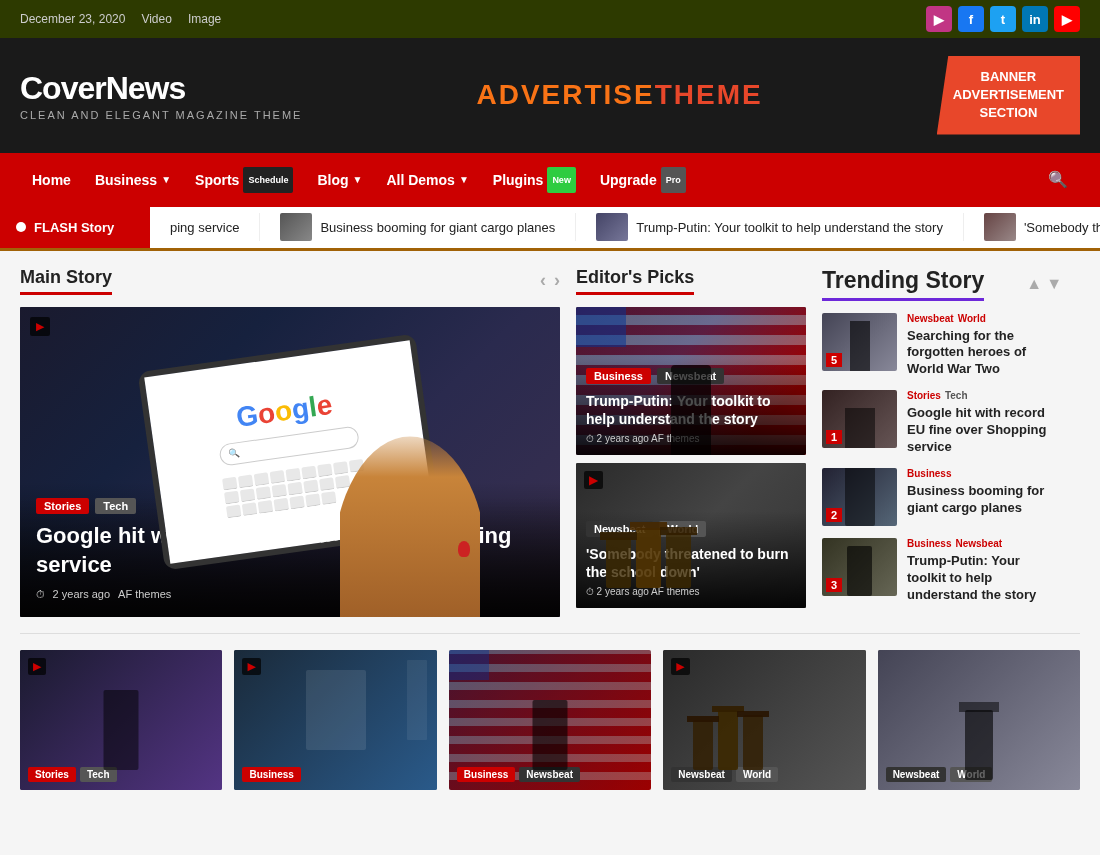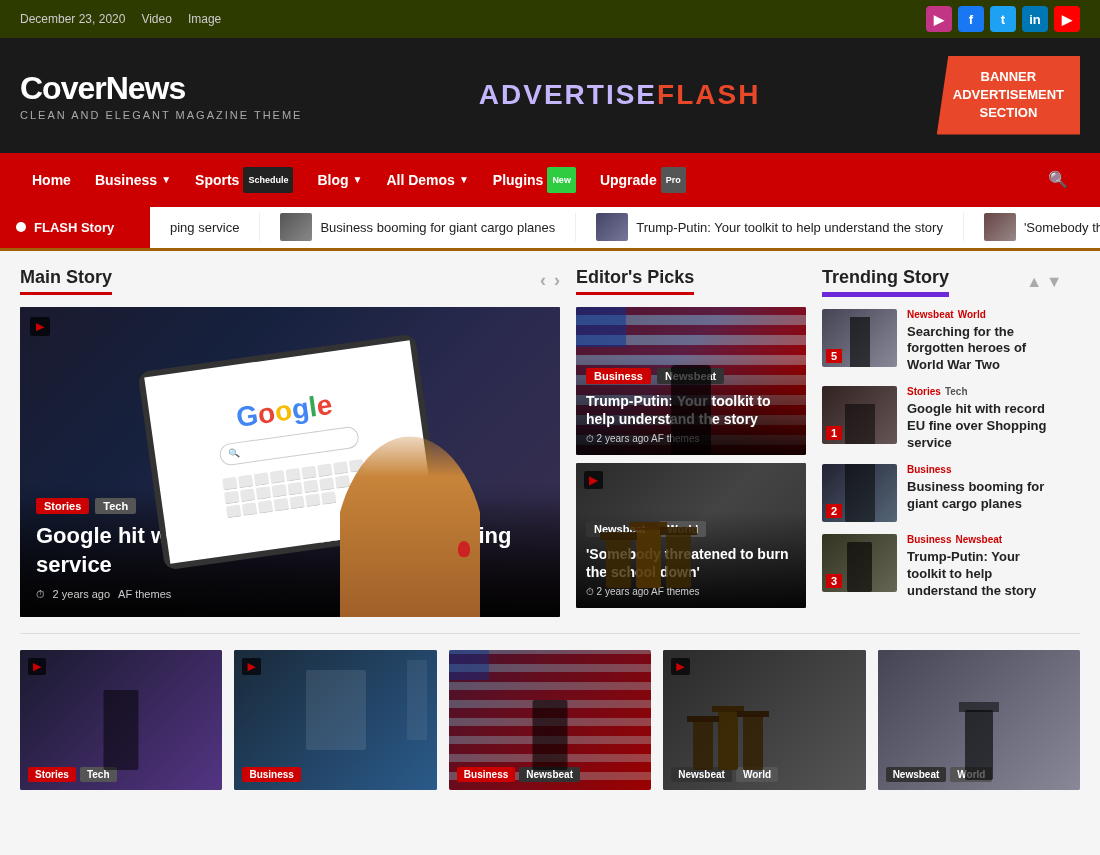--- a/index.html
+++ b/index.html
@@ -16,21 +16,21 @@
     .si-li { background: #0077b5; text-align: right; }
     .si-yt { background: #ff0000; }
 
     
     .header { background: #1a1a1a; padding: 18px 20px; display: flex; align-items: center; justify-content: space-between; }
     .logo { color: white; }
     .logo-title { font-size: 32px; font-weight: 900; color: white; letter-spacing: -1px; }
     .logo-sub { font-size: 11px; color: #aaa; letter-spacing: 2px; margin-top: 2px; }
     .ad-center { flex: 1; text-align: center; padding: 0 30px; }
     .ad-text-main { font-size: 28px; font-weight: 900; color: white; letter-spacing: 2px; }
-    .ad-text-main span { color: #c4b5fd; }
+    .ad-text-main span { color: #f97316; }
     .ad-text-sub { font-size: 11px; color: #aaa; letter-spacing: 3px; margin-top: 4px; }
     .ad-banner-right { background: #e8472a; color: white; font-weight: 900; font-size: 13px; padding: 12px 16px; text-align: center; line-height: 1.4; clip-path: polygon(8% 0%, 100% 0%, 100% 100%, 0% 100%); }
 
     
     .nav { background: #cc0000; padding: 0 20px; display: flex; align-items: center; justify-content: space-between; }
     .nav-left { display: flex; align-items: center; }
     .nav-item { color: white; padding: 14px 12px; font-size: 14px; font-weight: 600; cursor: pointer; display: flex; align-items: center; gap: 4px; white-space: nowrap; }
     .nav-badge { background: #222; color: white; font-size: 9px; padding: 8px 5px; border-radius: 2px; font-weight: bold; }
     .nav-badge-green { background: #2ecc40; }
     .nav-badge-pro { background: #555; }
@@ -153,21 +153,21 @@
   </div>
 </div>
 
 <div class="header">
   <div class="logo">
     <div class="logo-title">CoverNews</div>
     <div class="logo-sub">CLEAN AND ELEGANT MAGAZINE THEME</div>
   </div>
   <div class="ad-center">
     <div class="ad-text-main">
-      <span>ADVERTISE</span><span style="color:#e8472a;">FLASH</span>
+      <span>ADVERTISE</span><span style="color:#e8472a;">THEME</span>
     </div>
   </div>
   <div class="ad-banner-right">
     <div>BANNER</div>
     <div>ADVERTISEMENT</div>
     <div>SECTION</div>
   </div>
 </div>
 
 <div class="nav">
@@ -339,21 +339,21 @@
           <div class="ep-meta">
             ⏱ <span>2 years ago</span> <span>AF themes</span>
           </div>
         </div>
       </div>
     </div>
   </div>
 
   <div class="trending">
     <div class="trending-header">
-      <span class="section-title-text" style="font-size:18px;font-weight:800;border-bottom:5px solid #6d28d9;padding-bottom:4px;">Trending Story</span>
+      <span class="section-title-text" style="font-size:23px;font-weight:800;border-bottom:3px solid #6d28d9;padding-bottom:4px;">Trending Story</span>
       <div class="trending-nav">
         <span>▲</span>
         <span>▼</span>
       </div>
     </div>
 
     <div class="trending-item">
       <div class="trending-img ti-bg1">
         <div style="width:100%;height:100%;display:flex;align-items:flex-end;justify-content:center;position:relative;">
           <div style="width:20px;height:50px;background:rgba(0,0,0,0.6);margin-bottom:0;"></div>

